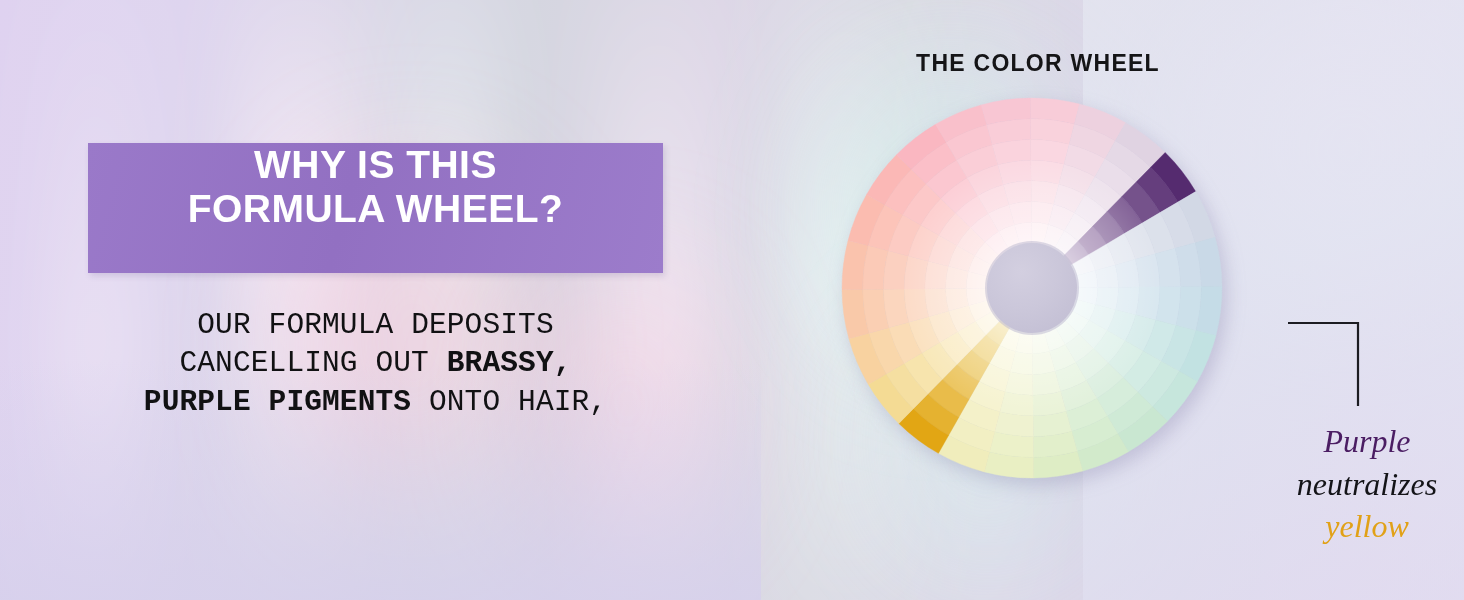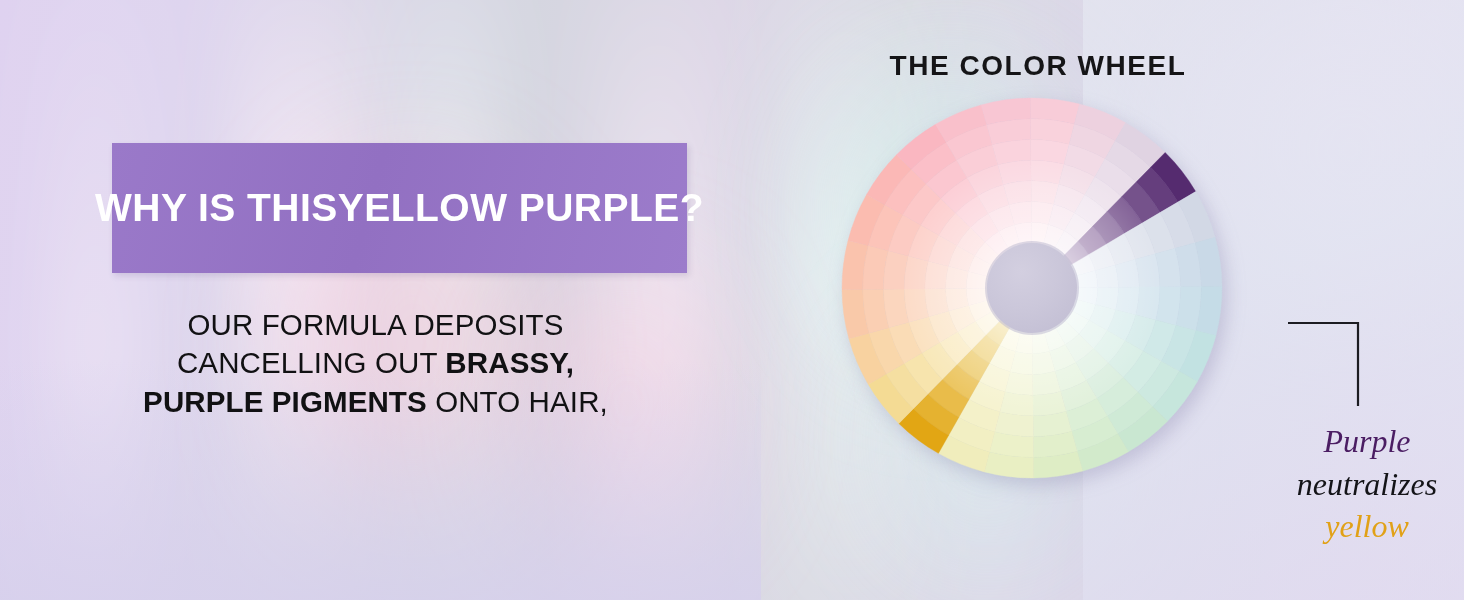--- a/index.html
+++ b/index.html
@@ -62,51 +62,50 @@
   }
 
   
   #left-col { position:absolute; left:0; top:0; width:700px; height:600px; }
 
   #headline-banner {
     position:absolute; left:88px; top:143px;
     width:575px; height:130px;
     background:linear-gradient(105deg, #9a79c9 0%, #9270c2 45%, #9c7ccb 100%);
     box-shadow:2px 3px 6px rgba(90,70,130,.16);
-    display:flex; flex-direction:row;
-    align-items:center; justify-content:center;
+    display:flex; flex-direction:column;
+    align-items:center; justify-content:flex-start;
     text-align:center;
-    margin-left:24px;
   }
   .headline-line {
     color:#ffffff;
     font-weight:bold;
     font-size:39px;
     letter-spacing:.012em;
     line-height:1.14;
     white-space:nowrap;
   }
 
   #body-copy {
     position:absolute; left:88px; top:306px; width:575px;
     text-align:center;
     color:#111113;
     font-size:29.5px;
     line-height:1.30;
     letter-spacing:.004em;
   }
-  #body-copy .ln { white-space:nowrap; }
+  #body-copy .ln { white-space:nowrap;font-family:Liberation Mono, monospace; }
   #body-copy b { font-weight:bold; }
 
   
   #wheel-area { position:absolute; left:838px; top:0; width:400px; height:600px; }
   #wheel-title {
     position:absolute; top:50px; left:0; width:400px;
     text-align:center;
-    font-size:28px; font-weight:bold;
+    font-size:23px; font-weight:bold;
     letter-spacing:.055em;
     color:#151517;
   }
   #wheel-wrap {
     position:absolute; left:2px; top:96px;
     width:384px; height:384px;
   }
   #wheel-svg { display:block; width:384px; height:384px;
     filter:drop-shadow(5px 7px 9px rgba(110,100,150,.26)); }
 
@@ -142,21 +141,21 @@
   <div class="bg-glow glow-d"></div>
   <div class="bg-glow glow-e"></div>
   <div class="bg-right"></div>
   <div class="bg-lower-left"></div>
 </div>
 
 <div id="left-col">
 
   <div id="headline-banner">
     <div class="headline-line">WHY IS THIS</div>
-    <div class="headline-line">YELLOW PURPLE?</div>
+    <div class="headline-line">FORMULA WHEEL?</div>
   </div>
 
   <div id="body-copy">
     <div class="ln">
       <span>OUR FORMULA DEPOSITS</span>
     </div>
     <div class="ln">
       <span>CANCELLING OUT </span><b>BRASSY,</b>
     </div>
     <div class="ln">

